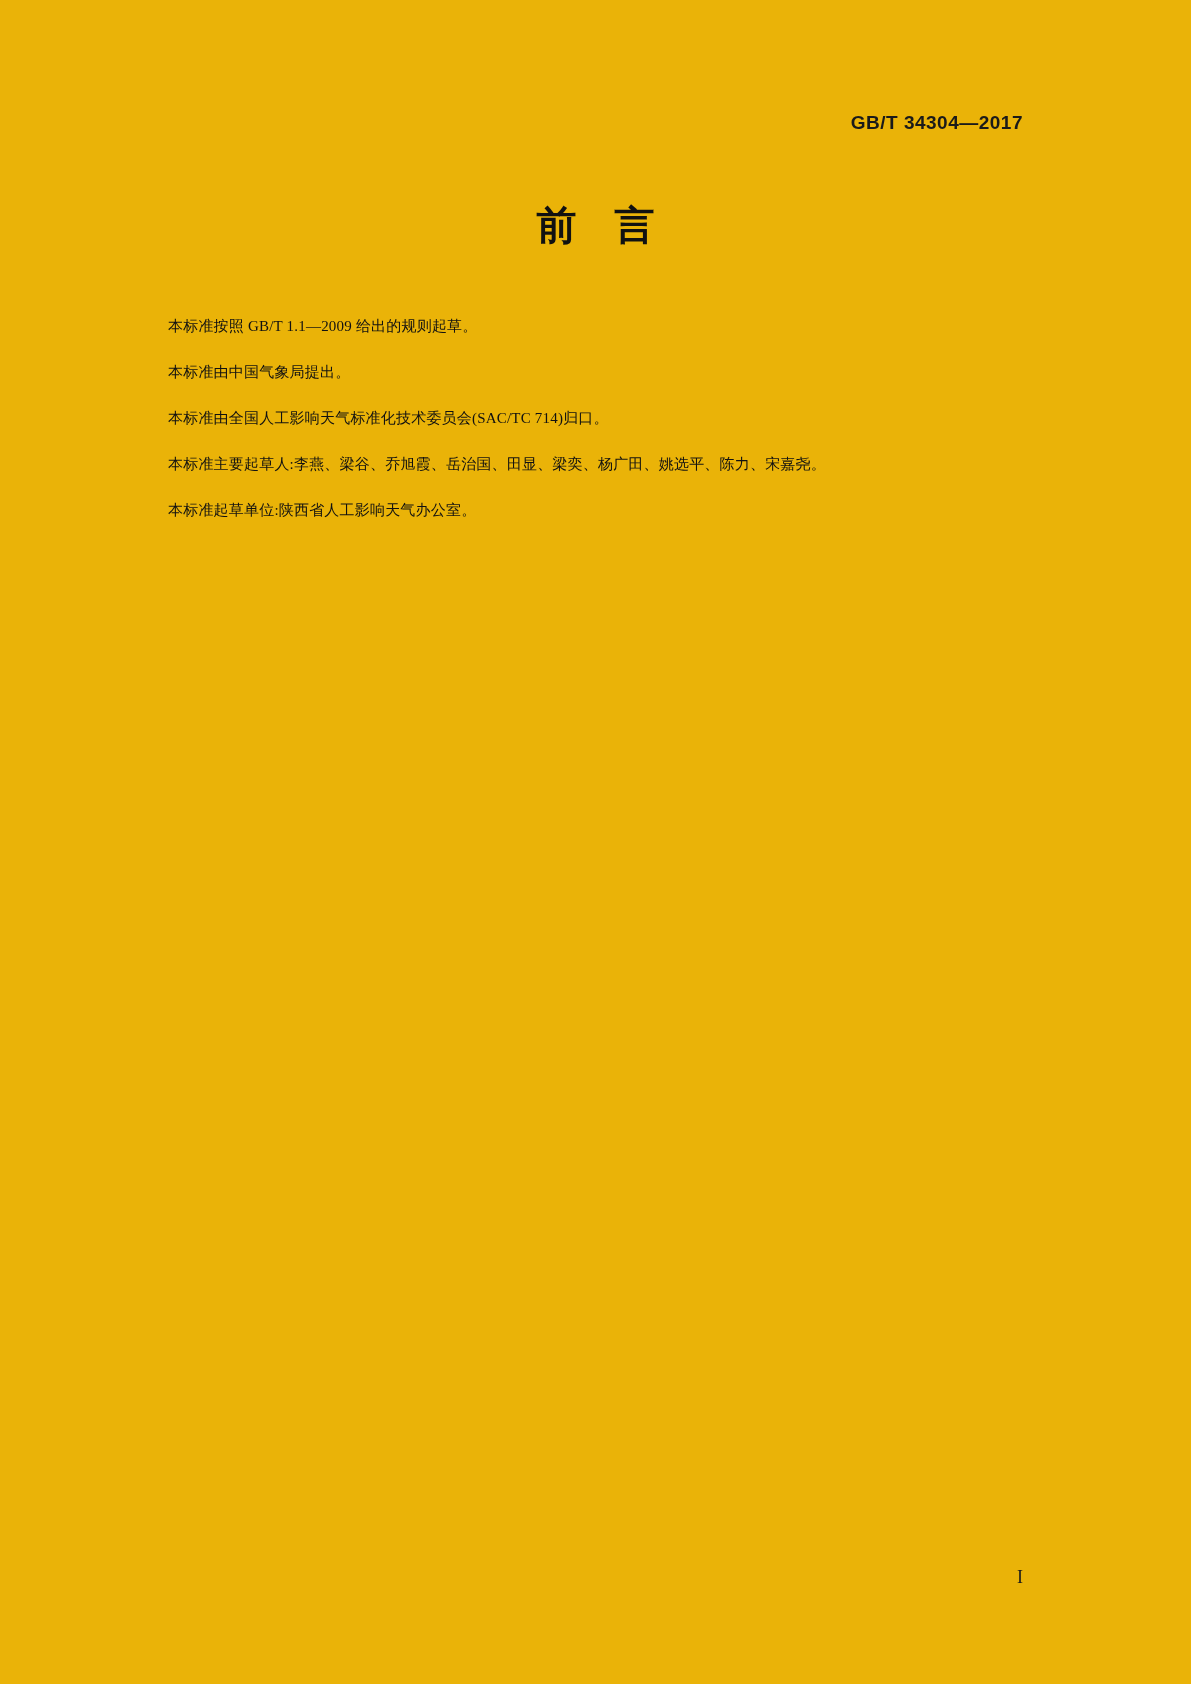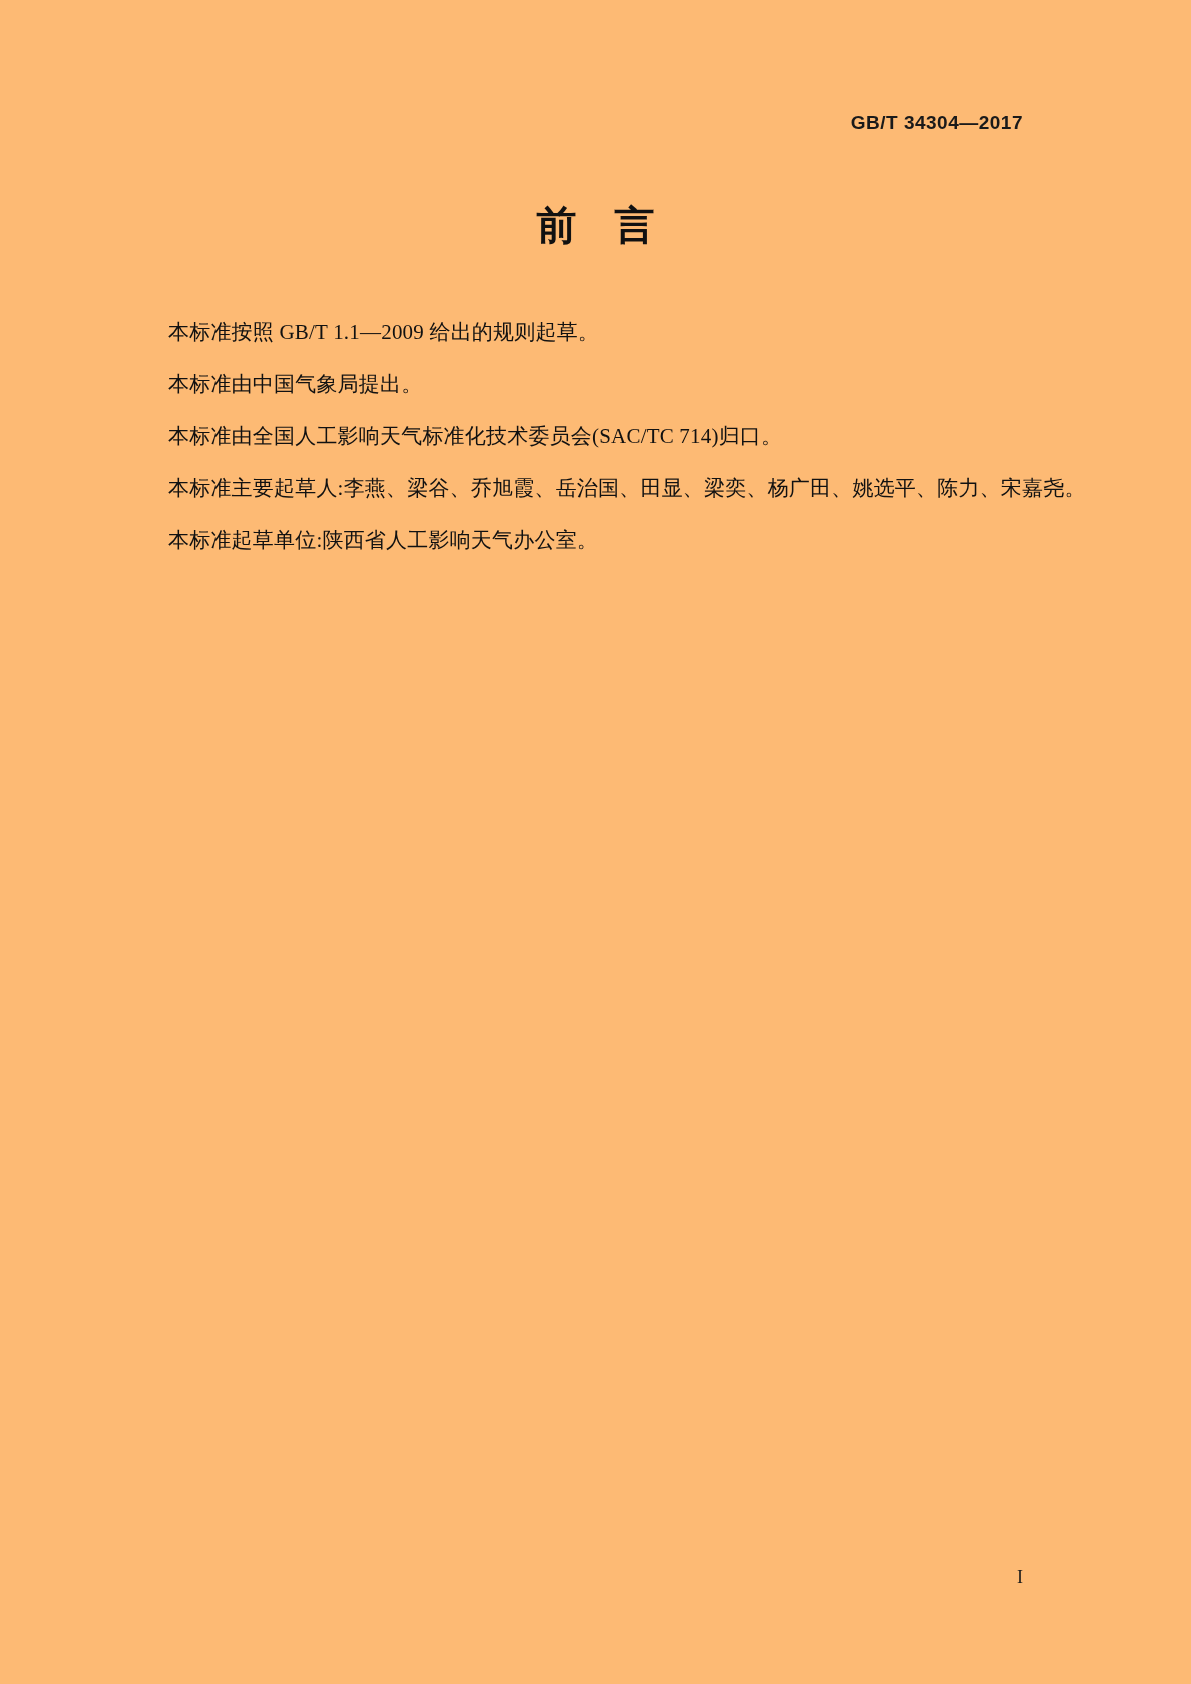--- a/index.html
+++ b/index.html
@@ -9,21 +9,21 @@
   }
   body {
     font-family: "Liberation Serif", "DejaVu Serif", serif;
     color: #000000;
   }
   .page {
     position: relative;
     width: 1191px;
     height: 1684px;
     margin: 0 auto;
-    background: #fdba74;
+    background: #eab308;
     overflow: hidden;
   }
 
   
   .doc-header {
     position: absolute;
     top: 112px;
     right: 168px;
     font-family: "Liberation Sans", "DejaVu Sans", sans-serif;
     font-size: 19px;
@@ -51,21 +51,21 @@
   }
 
   
   .body-block {
     position: absolute;
     top: 296px;
     left: 168px;
     width: 860px;
   }
   .para {
-    font-size: 21px;
+    font-size: 15px;
     line-height: 31px;
     color: #111111;
     letter-spacing: 0.2px;
     white-space: nowrap;
   }
 
   
   .page-number {
     position: absolute;
     bottom: 96px;

